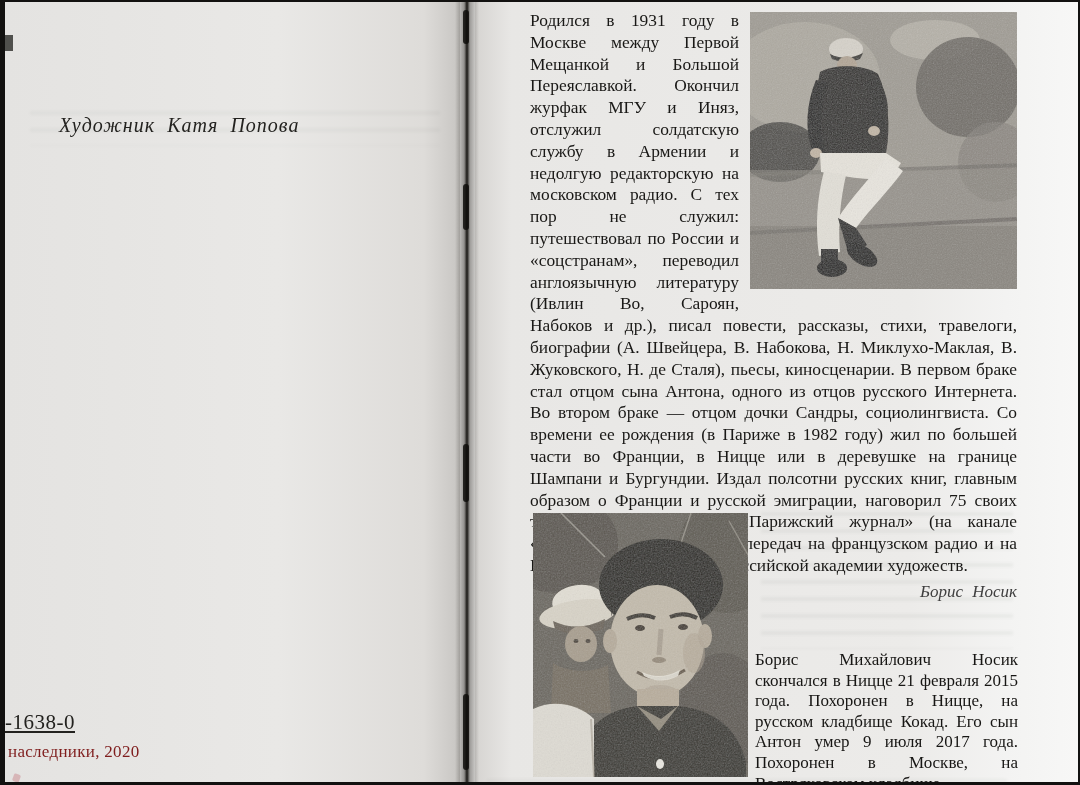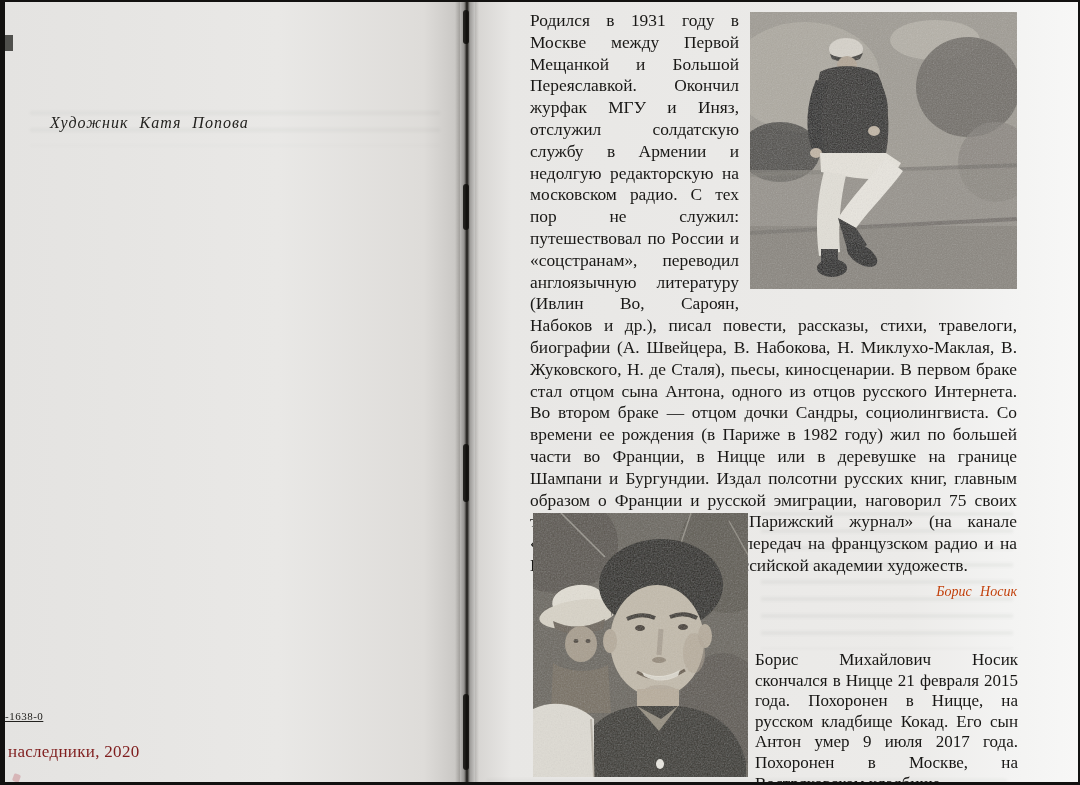--- a/index.html
+++ b/index.html
@@ -12,31 +12,31 @@
   .page-left{position:absolute;top:0;left:0;width:455px;height:785px;
     background:linear-gradient(90deg,#e4e3e1 0%,#e9e8e6 60%,#dedcd9 92%,#c7c5c2 100%);}
   .page-right{position:absolute;top:0;left:470px;right:0;height:785px;
     background:linear-gradient(90deg,#d6d4d1 0%,#e8e7e5 6%,#ecebe9 72%,#f3f3f2 88%,#f7f7f6 100%);}
   .gutter{position:absolute;top:0;left:450px;width:24px;height:785px;
     background:linear-gradient(90deg,rgba(0,0,0,0) 0%,rgba(45,42,38,.45) 38%,#171512 50%,rgba(45,42,38,.40) 62%,rgba(0,0,0,0) 100%);}
   .stitch{position:absolute;left:458px;width:6px;border-radius:3px;background:#0e0d0b;opacity:.85;}
   .corner-mark{position:absolute;left:0;top:33px;width:8px;height:16px;background:#2b2a28;opacity:.8;}
   .pink-mark{position:absolute;left:8px;top:772px;width:7px;height:8px;background:#c77f86;opacity:.45;border-radius:2px;transform:rotate(20deg);}
 
-  .artist-credit{position:absolute;left:45px;top:112px;font-style:italic;font-size:16px;
+  .artist-credit{position:absolute;left:54px;top:112px;font-style:italic;font-size:20px;
     letter-spacing:1px;word-spacing:6px;color:#23221f;}
-  .isbn-fragment{position:absolute;left:0px;top:708px;font-size:11px;letter-spacing:.5px;color:#23221f;text-decoration:underline;}
+  .isbn-fragment{position:absolute;left:0px;top:708px;font-size:21px;letter-spacing:.5px;color:#23221f;text-decoration:underline;}
   .copyright-line{position:absolute;left:3px;top:740px;font-size:17px;letter-spacing:.3px;color:#7f1d1d;}
 
   .bio-block{position:absolute;left:525px;top:8px;width:487px;
     font-size:17.4px;line-height:21.8px;text-align:justify;color:#191816;}
   .bio-block p{margin:0;}
   .photo-top{float:right;width:267px;height:277px;margin:2px 0 6px 11px;display:block;}
-  .signature{clear:none;text-align:right;font-style:italic;font-size:14px;margin-top:4px;
-    word-spacing:5px;color:#c2410c;}
+  .signature{clear:none;text-align:right;font-style:italic;font-size:17px;margin-top:4px;
+    word-spacing:5px;color:#404040;}
 
   .photo-bottom{position:absolute;left:528px;top:511px;width:215px;height:264px;display:block;}
   .obituary{position:absolute;left:750px;top:648px;width:263px;
     font-size:17px;line-height:20.6px;text-align:justify;color:#171614;}
 
   .ghost{position:absolute;opacity:.06;filter:blur(1.4px);pointer-events:none;
     background:repeating-linear-gradient(180deg,transparent 0 13px,#4e5a4e 13px 17px);}
   .ghost-left-top{left:25px;top:96px;width:410px;height:48px;opacity:.045;}
   .ghost-right-mid{left:756px;top:497px;width:252px;height:150px;}
   .ghost-right-bottom{left:482px;top:764px;width:520px;height:16px;opacity:.05;}

